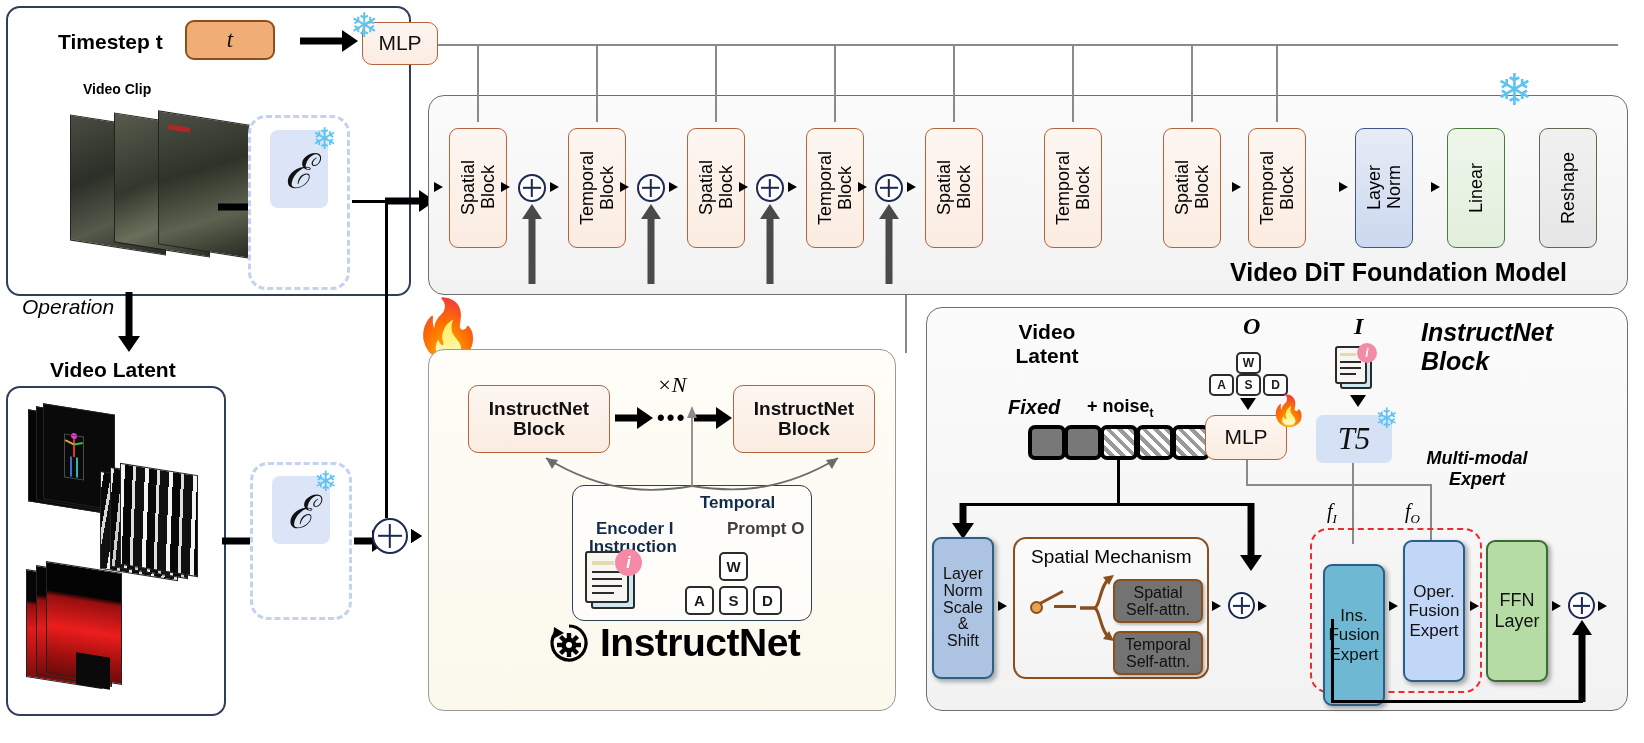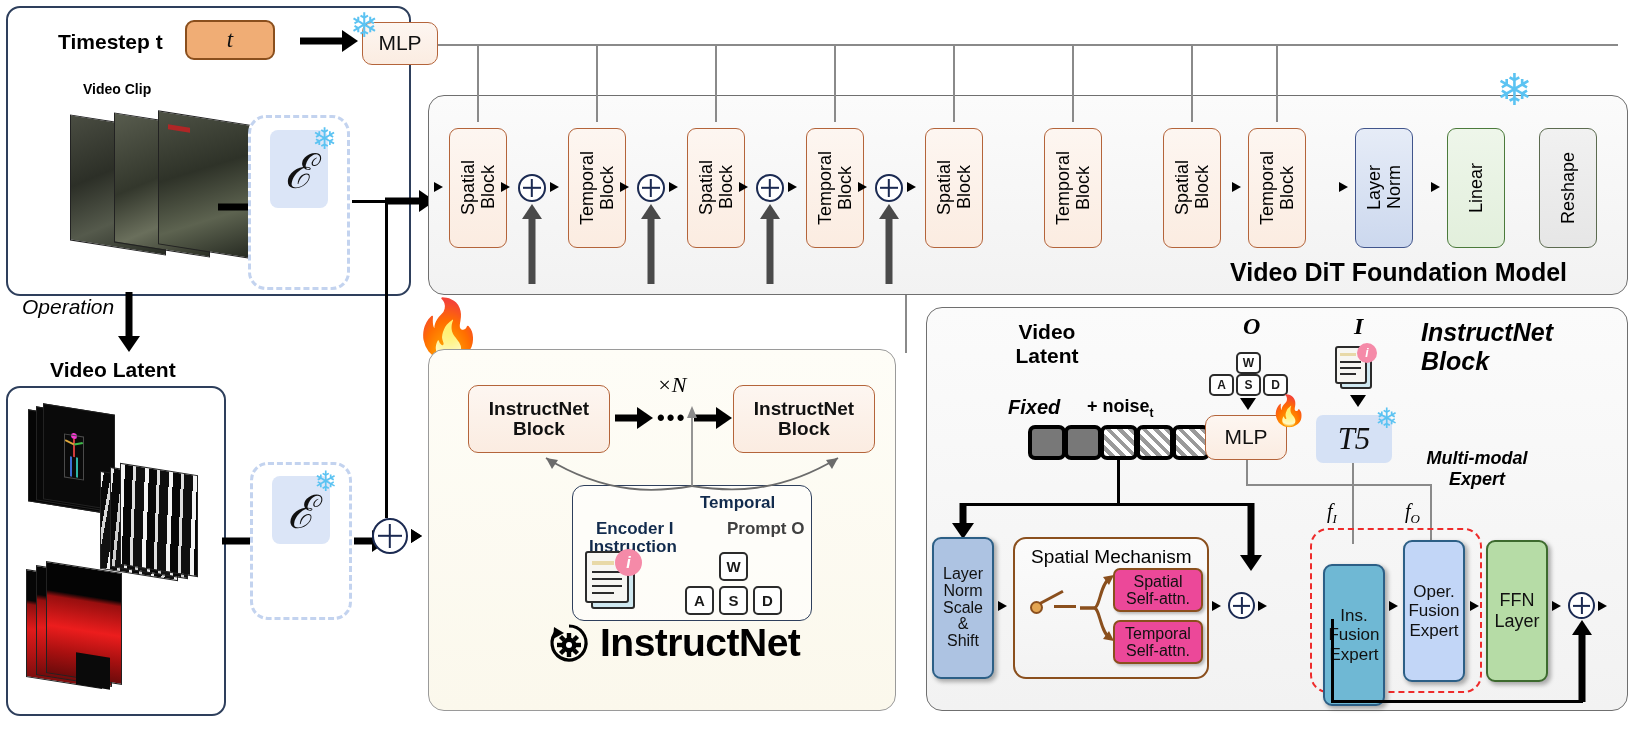--- a/index.html
+++ b/index.html
@@ -166,23 +166,24 @@
     background: repeating-linear-gradient(45deg,#ffffff 0 4px,#9a9a9a 4px 8px);
   }
 
   
   .gatebox{
     position:absolute; border:2.4px solid #8a4f1d; border-radius:13px;
     background:linear-gradient(180deg,#fbfbfb,#f3f3f3);
   }
   .attnbox{
     position:absolute; border:2px solid #8a4f1d; border-radius:7px;
-    background:#ec4899; display:flex;align-items:center;justify-content:center;
+    background:#737373; display:flex;align-items:center;justify-content:center;
     text-align:center; line-height:1.08; color:#111;
     box-shadow:2px 2px 3px rgba(0,0,0,.25);
+    margin-top:11px;
   }
   .switchdot{ position:absolute; width:13px;height:13px;border-radius:50%;
      background:#e3a552; border:2.5px solid #8a4f1d;}
   .switcharm{ position:absolute; height:3px; background:#8a4f1d; transform-origin:left center;}
   .dash{ position:absolute; height:3px; background:#8a4f1d; }
 
   .expertbox{
     position:absolute; border-radius:9px;
     display:flex;align-items:center;justify-content:center;
     text-align:center; line-height:1.15; color:#111;

